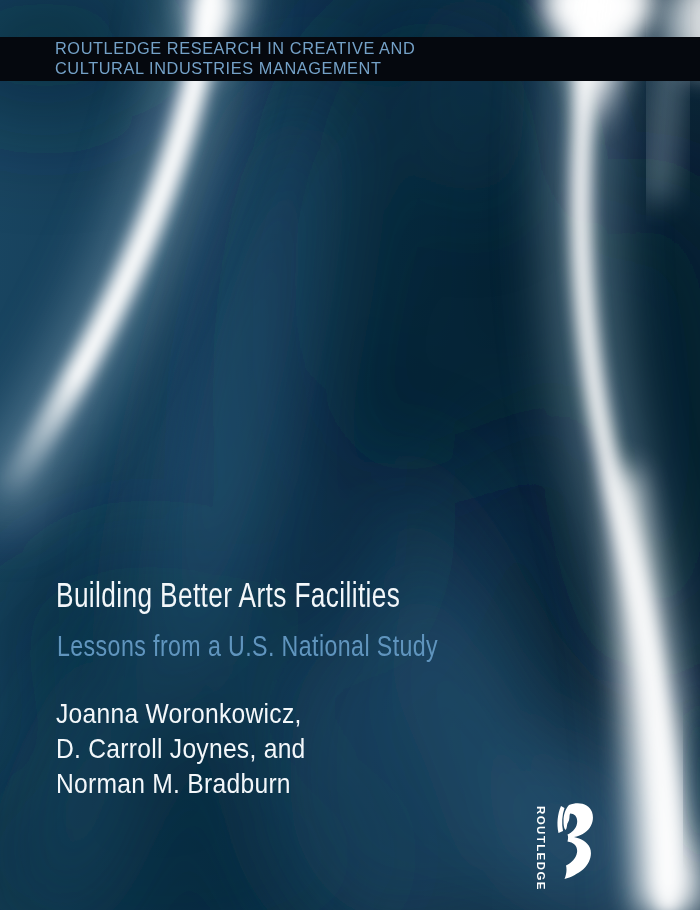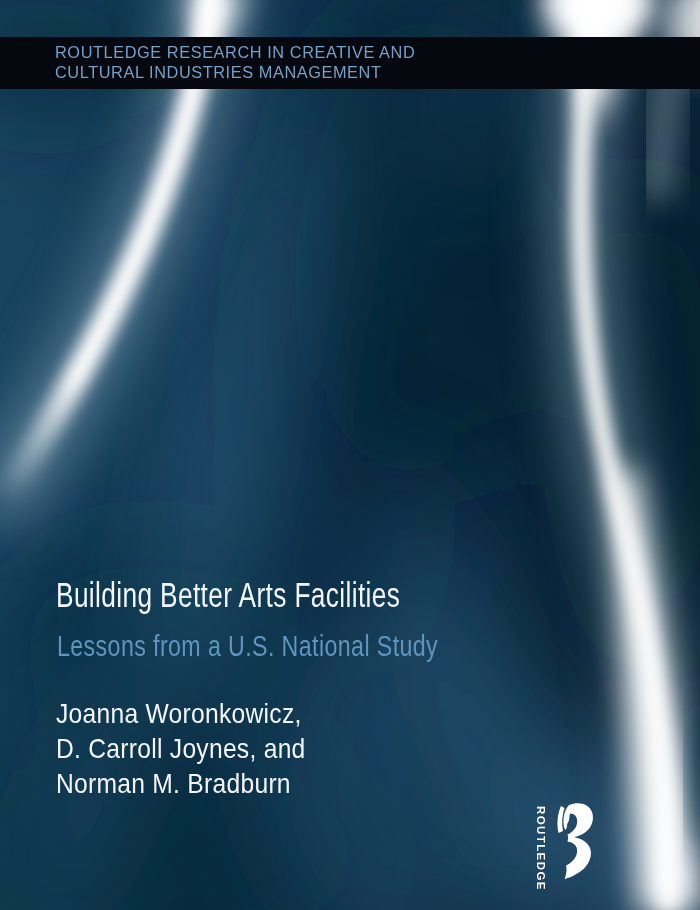--- a/index.html
+++ b/index.html
@@ -6,21 +6,21 @@
   #cover{
     position:relative;
     width:700px;height:910px;
     overflow:hidden;
     font-family:"Liberation Sans", sans-serif;
     background:#0f3149;
   }
   #bg-art{position:absolute;left:0;top:0;width:700px;height:910px;display:block;}
   
   .banner{
-    position:absolute;left:0;top:37px;width:700px;height:52px;
+    position:absolute;left:0;top:37px;width:700px;height:44px;
     background:#05080e;
     display:flex;flex-direction:column;justify-content:center;
     box-sizing:border-box;padding-left:55px;
   }
   .banner-line{
     color:#74a1c7;font-size:17px;line-height:20px;
     letter-spacing:.6px;white-space:nowrap;
     transform:scaleX(.96);transform-origin:left center;
   }
   

